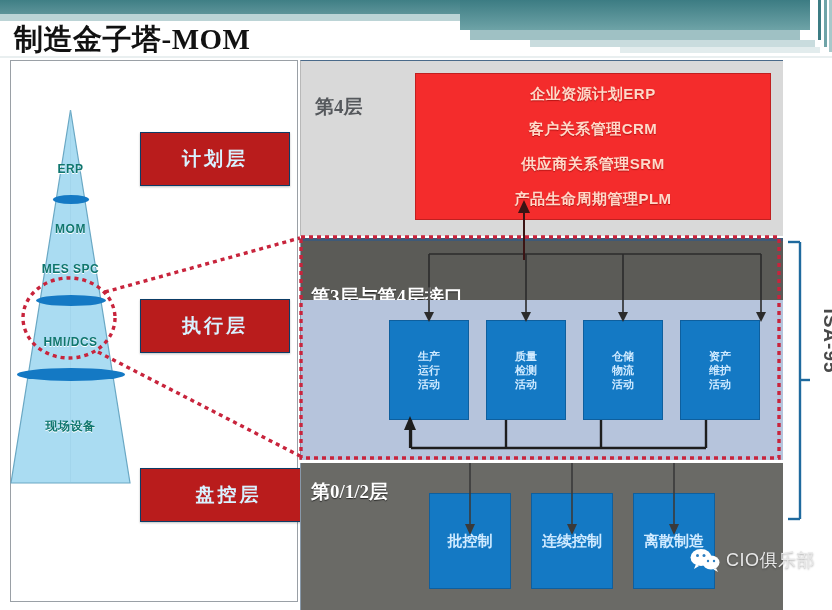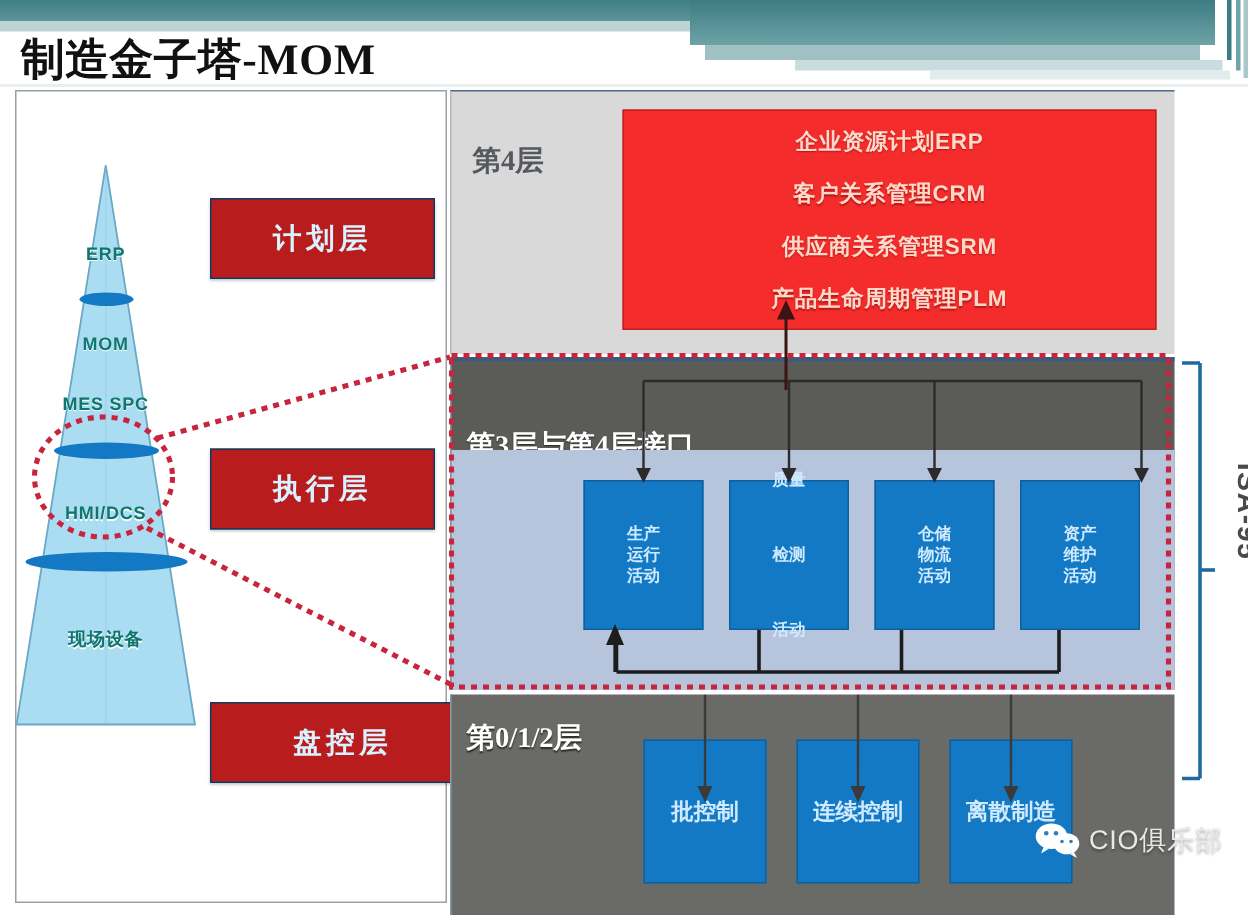--- a/index.html
+++ b/index.html
@@ -72,21 +72,21 @@
   #tier3-hdrline{position:absolute;left:0;top:0;width:482px;height:3px;background:#3e5a78;}
   #tier3-label{position:absolute;left:10px;top:26px;color:#ffffff;font-size:19px;
      font-family:"Liberation Serif","DejaVu Serif",serif;font-weight:bold;
      text-shadow:0 1px 1px rgba(0,0,0,.6);margin-top:20px;}
   #tier3-inner{position:absolute;left:0;top:62px;width:482px;height:160px;background:#b6c4dc;}
 
   .act-box{position:absolute;top:82px;width:80px;height:100px;background:#1479c4;
      border:1px solid #0e5f9e;box-sizing:border-box;
      display:flex;flex-direction:column;align-items:center;justify-content:center;
      color:#cfeaff;font-size:11px;font-weight:bold;line-height:1.28;text-align:center;}
-  #act1{left:88px;} #act2{left:185px;gap:36px;} #act3{left:282px;} #act4{left:379px;}
+  #act1{left:88px;} #act2{left:185px;} #act3{left:282px;} #act4{left:379px;}
 
   #tier012{position:absolute;left:0;top:403px;width:482px;height:147px;background:#6a6a66;
      border-left:1px solid #8899aa;}
   #tier012-label{position:absolute;left:10px;top:16px;color:#ffffff;font-size:19px;
      font-family:"Liberation Serif","DejaVu Serif",serif;font-weight:bold;
      text-shadow:0 1px 1px rgba(0,0,0,.6);}
   .ctl-box{position:absolute;top:30px;width:82px;height:96px;background:#1479c4;
      border:1px solid #0e5f9e;box-sizing:border-box;
      display:flex;align-items:center;justify-content:center;
      color:#cfeaff;font-size:15px;font-weight:bold;text-align:center;}

